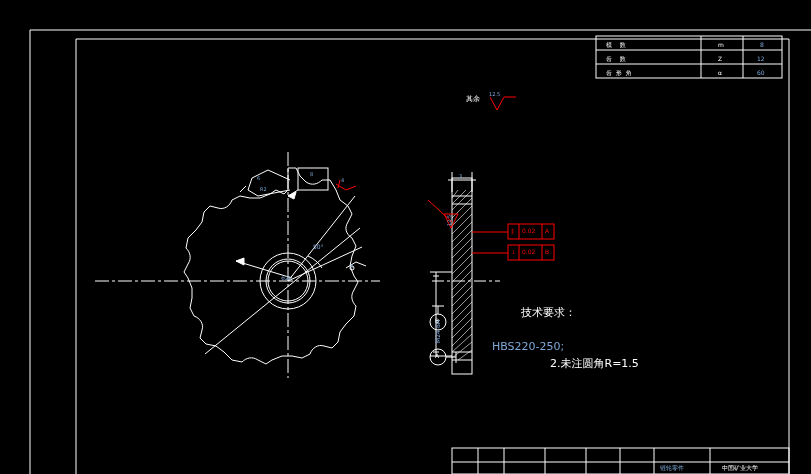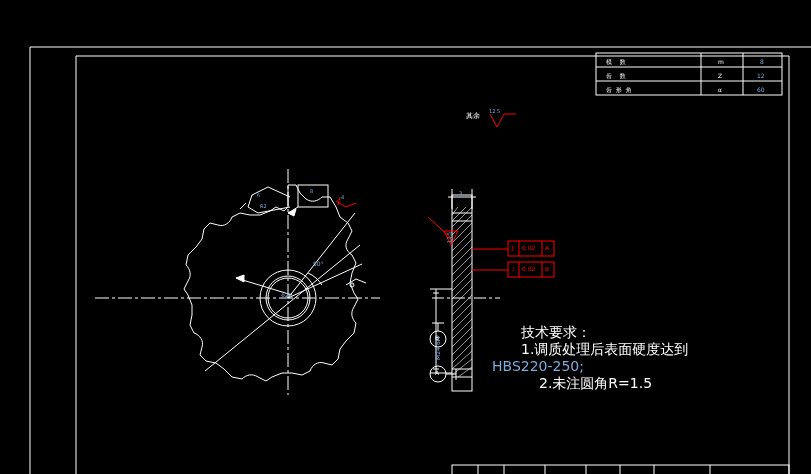--- a/index.html
+++ b/index.html
@@ -11,39 +11,38 @@
     width: 811px;
     height: 474px;
     overflow: hidden;
     font-family: "DejaVu Sans", "Liberation Sans", sans-serif;
   }
   #canvas {
     position: relative;
     width: 811px;
     height: 452px;
     background: #000000;
-    margin-top: 17px;
   }
   #canvas svg {
     position: absolute;
     left: 0;
     top: 0;
   }
   .txt {
     position: absolute;
     color: #ffffff;
     white-space: pre;
     line-height: 1.18;
   }
   .cyan { color: #7ea8d8; }
   .red  { color: #ff0000; }
   .tiny { font-size: 5px; }
   .sm   { font-size: 6px; }
   .md   { font-size: 7px; }
-  .tech { font-size: 14px; }
+  .tech { font-size: 11px; }
   .rot90 {
     transform-origin: 0 0;
     transform: rotate(-90deg);
   }
 </style>
 </head>
 <body>
 
 <div id="canvas">
 
@@ -274,20 +273,19 @@
 
   <div class="txt sm red" style="left:511px; top:227px;">∥</div>
   <div class="txt sm red" style="left:522px; top:227px;">0.02</div>
   <div class="txt sm red" style="left:545px; top:227px;">A</div>
 
   <div class="txt sm red" style="left:511px; top:248px;">⊥</div>
   <div class="txt sm red" style="left:522px; top:248px;">0.02</div>
   <div class="txt sm red" style="left:545px; top:248px;">B</div>
 
   <div class="txt tech" style="left:521px; top:307px;">技术要求：</div>
-  <div class="txt tech" style="left:521px; top:324px;">1.调质处理后表面硬度达到</div>
   <div class="txt tech cyan" style="left:492px; top:341px;">HBS220-250;</div>
-  <div class="txt tech" style="left:539px; top:358px;">2.未注圆角R=1.5</div>
+  <div class="txt tech" style="left:550px; top:358px;">2.未注圆角R=1.5</div>
 
   <div class="txt sm cyan" style="left:660px; top:464px;">链轮零件</div>
   <div class="txt sm" style="left:722px; top:464px;">中国矿业大学</div>
 
 </div>
 
 </body></html>

